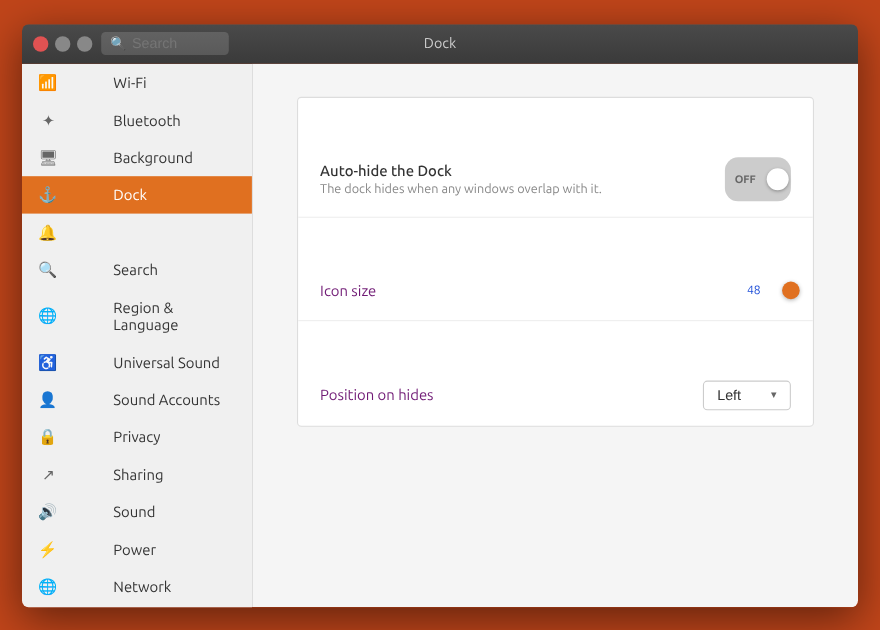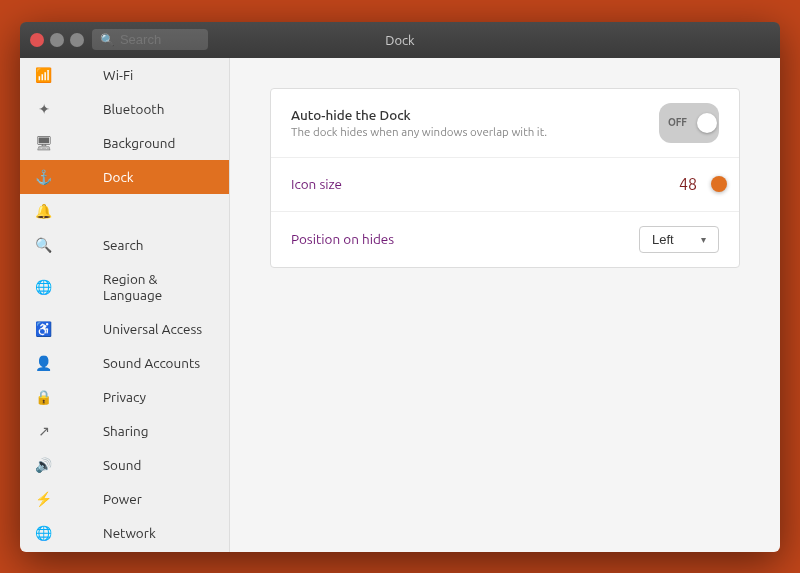--- a/index.html
+++ b/index.html
@@ -126,20 +126,21 @@
       border: 1px solid #ddd;
       overflow: hidden;
       margin-bottom: 10px;
     }
     .setting-row {
       display: flex;
       align-items: center;
       padding: 14px 20px;
       border-bottom: 1px solid #eee;
       min-height: 54px;
+      margin-top: 40px;
     }
     .setting-row:last-child {
       border-bottom: none;
     }
     .setting-info {
       flex: 1;
     }
     .setting-title {
       font-size: 13.5px;
       color: #333;
@@ -179,22 +180,22 @@
       color: #666;
       font-weight: bold;
       margin-right: 26px;
     }
     .slider-row {
       display: flex;
       align-items: center;
       gap: 15px;
     }
     .slider-value {
-      font-size: 16px;
-      color: #7f1d1d;
+      font-size: 11px;
+      color: #1d4ed8;
       min-width: 25px;
     }
     .slider-container {
       flex: 1;
       position: relative;
       height: 20px;
       display: flex;
       align-items: center;
     }
     .slider-track {
@@ -298,21 +299,21 @@
         <span class="si-label">Search</span>
       </div>
 
       <div class="sidebar-item">
         <span class="si-icon">🌐</span>
         <span class="si-label">Region &amp; Language</span>
       </div>
 
       <div class="sidebar-item">
         <span class="si-icon">♿</span>
-        <span class="si-label">Universal Access</span>
+        <span class="si-label">Universal Sound</span>
       </div>
 
       <div class="sidebar-item">
         <span class="si-icon">👤</span>
         <span class="si-label">Sound Accounts</span>
       </div>
 
       <div class="sidebar-item">
         <span class="si-icon">🔒</span>
         <span class="si-label">Privacy</span>

